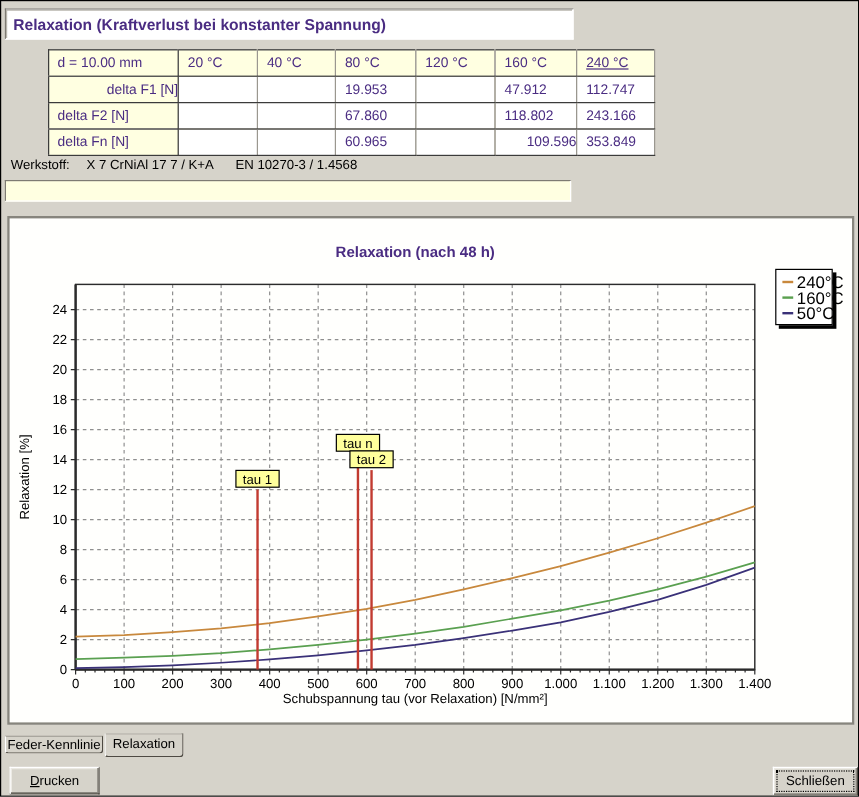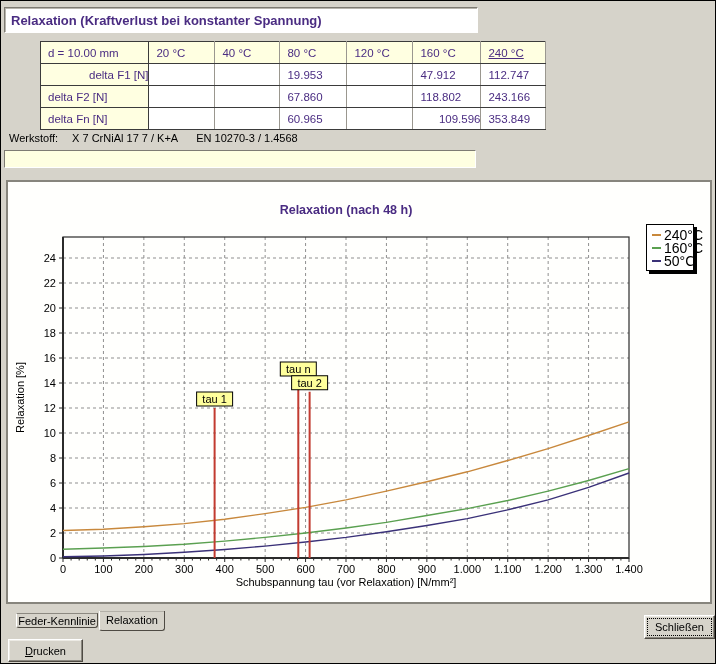--- a/index.html
+++ b/index.html
@@ -48,39 +48,39 @@
   .legend{
     position:absolute;right:16px;top:42px;width:48px;
     background:#fff;border:1px solid #000;
     box-shadow:3px 3px 0 #000;
     padding:3px 4px 3px 5px;
   }
   .lg-row{display:flex;justify-content:space-between;align-items:center;height:13px;font-size:14px;color:#000;}
   .lg-dash{display:inline-block;width:9px;height:2px;flex:none;margin-right:3px;}
   .lg-lab{text-align:right;}
   .tabstrip{
-    position:absolute;left:12px;top:610px;width:608px;height:24px;
+    position:absolute;left:0;top:610px;width:608px;height:24px;
   }
   .tab{
     position:absolute;background:#d6d3ca;text-align:center;
     border-left:1px solid #fff;border-right:1px solid #4e4a43;
     border-bottom:1px solid #4e4a43;border-radius:0 0 3px 3px;
     font-size:11px;color:#000;cursor:default;
   }
   .tab.inactive{left:3px;top:2px;width:82px;height:15px;line-height:14px;border-top:1px solid #8c8981;}
   .tab.active{left:86px;top:0px;width:66px;height:20px;line-height:18px;box-shadow:0 1px 0 #b3b0a8 inset;}
   .btn{
     position:absolute;background:#d6d3ca;font-size:11px;color:#000;
     border:1px solid;border-color:#fff #4e4a43 #4e4a43 #fff;
     box-shadow:inset -1px -1px 0 #8a877f, inset 1px 1px 0 #eceae4;
     display:flex;align-items:center;justify-content:center;cursor:default;
     font-family:"Liberation Sans", sans-serif;
   }
   .btn-print{left:7px;top:638px;width:75px;height:23px;}
-  .btn-close{left:643px;top:614px;width:71px;height:24px;}
+  .btn-close{left:643px;top:638px;width:71px;height:24px;}
   .btn-close .focusrect{
     position:absolute;left:3px;top:3px;right:3px;bottom:3px;
     outline:1px dotted #000;
   }
   svg text{font-family:"Liberation Sans", sans-serif;}
 </style>
 </head>
 <body>
 
 <div class="window">

